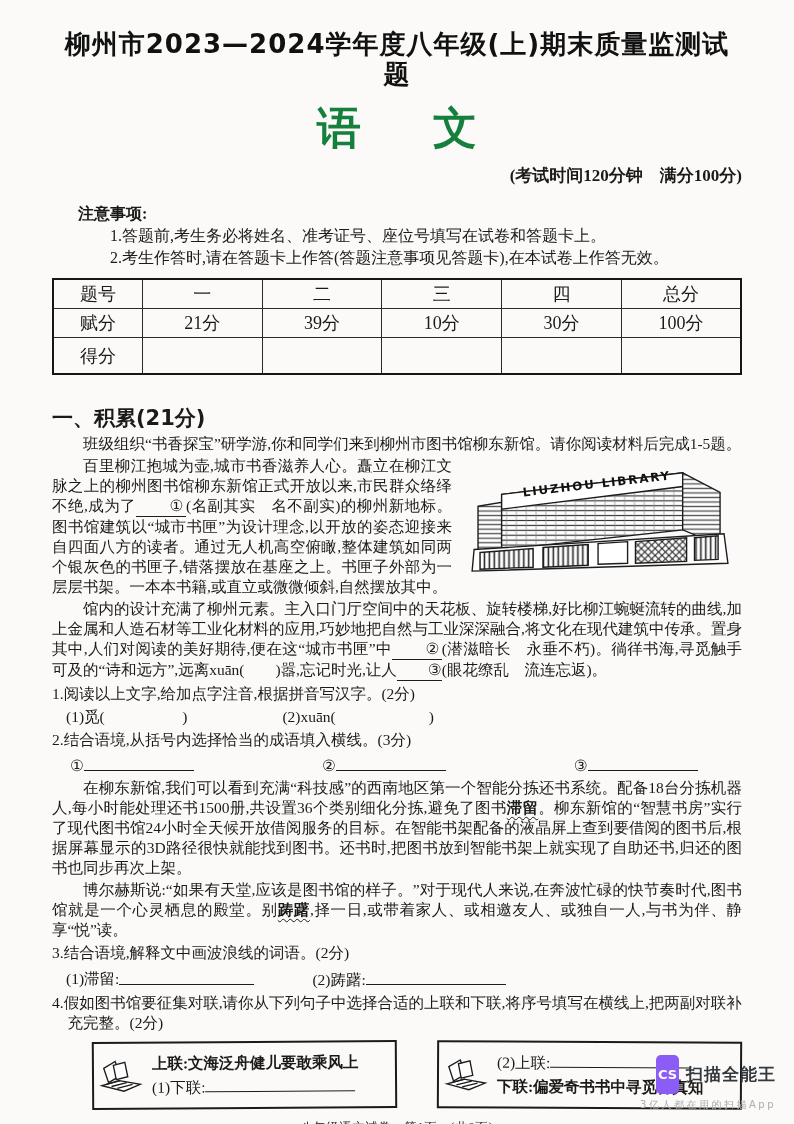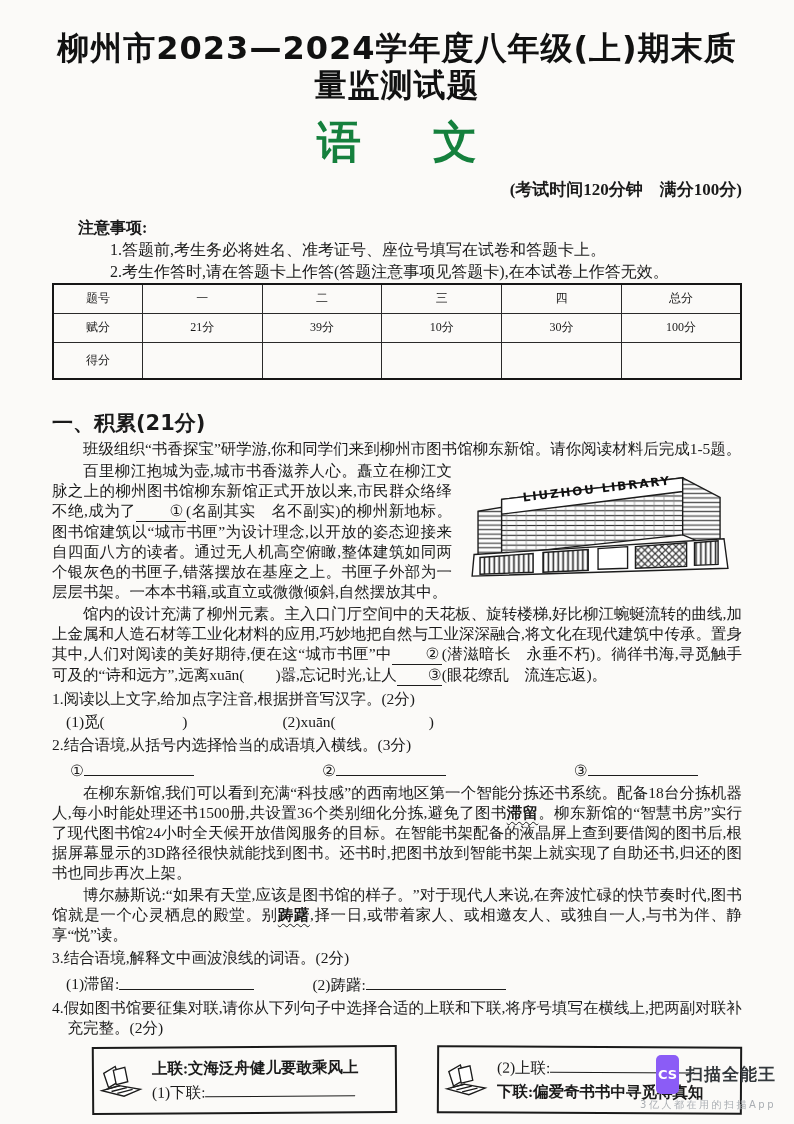--- a/index.html
+++ b/index.html
@@ -5,34 +5,34 @@
   html,body { margin:0; padding:0; background:#fbfaf8; }
   .page {
     position:relative; width:794px; height:1124px; margin:0 auto;
     background:#fbfaf8; color:#1a1a1a; overflow:hidden;
     font-family:"Liberation Serif","DejaVu Serif",serif;
   }
   .content { padding:30px 52px 0 52px; }
 
   .title {
     text-align:center; font-family:"DejaVu Sans","Liberation Sans",sans-serif;
-    font-weight:900; font-size:32px; line-height:1.15; letter-spacing:1px; color:#111;
+    font-weight:900; font-size:26px; line-height:1.15; letter-spacing:1px; color:#111;
   }
   .subject {
     text-align:center; font-family:"DejaVu Sans","Liberation Sans",sans-serif;
     font-weight:900; font-size:44px; line-height:1.1; margin-top:14px; letter-spacing:14px;
     text-indent:14px; color:#15803d;
   }
   .exam-info { text-align:right; font-size:17px; margin-top:12px; font-weight:bold; }
 
   .notes { margin-top:16px; font-size:16px; line-height:22px;margin-left:26px; }
   .notes-heading { font-weight:bold; }
   .notes-item { padding-left:2em; }
 
-  .score-table { width:100%; border-collapse:collapse; font-size:12px; border:2px solid #161616; table-layout:fixed; }
+  .score-table { width:100%; border-collapse:collapse; margin-top:9px; font-size:18px; border:2px solid #161616; table-layout:fixed; }
   .score-table td { border:1px solid #2a2a2a; text-align:center; padding:2px 3px; height:24px; }
   .score-table .de-row td { height:31px; }
   .score-table col.c0 { width:13%; }
 
   .sec-heading { margin-top:29px; font-family:"DejaVu Sans","Liberation Sans",sans-serif; font-weight:bold; font-size:21px; }
 
   .para { font-size:15.5px; line-height:20px; text-align:justify; text-indent:2em; margin:2px 0 0 0; }
   .q { font-size:15.5px; line-height:20px; margin-top:3px; }
   .q-stem { }
   .hang { padding-left:1em; text-indent:-1em; }

